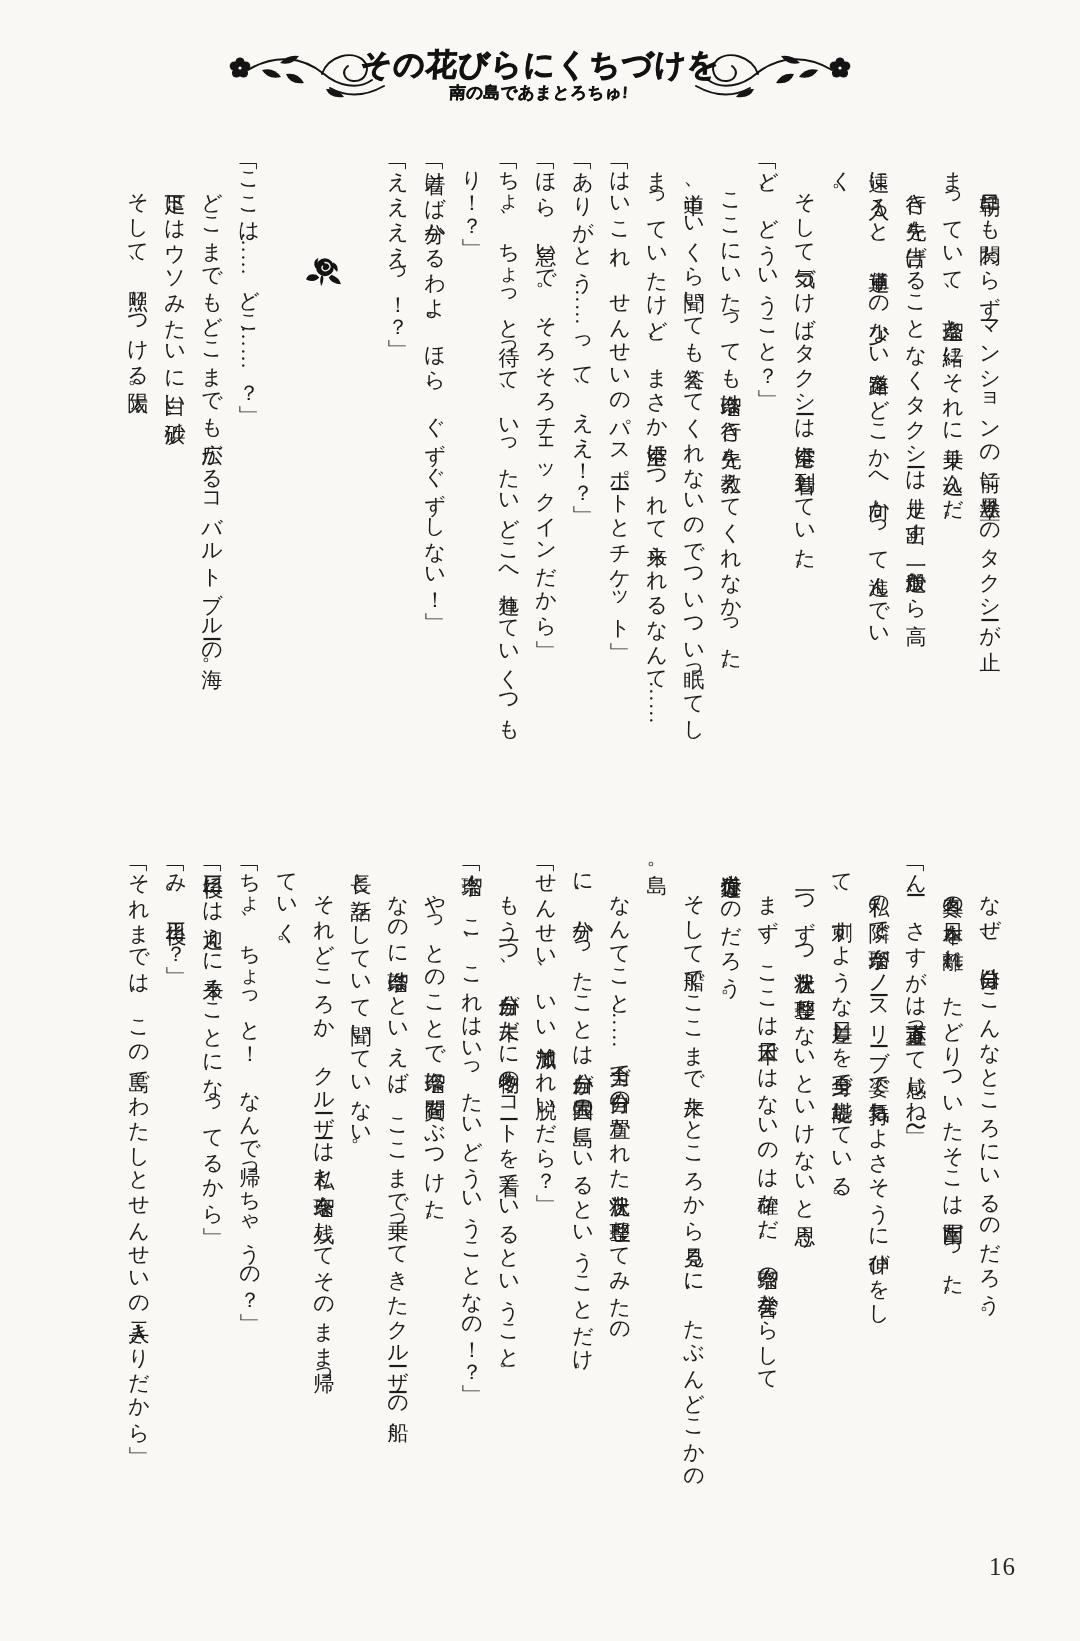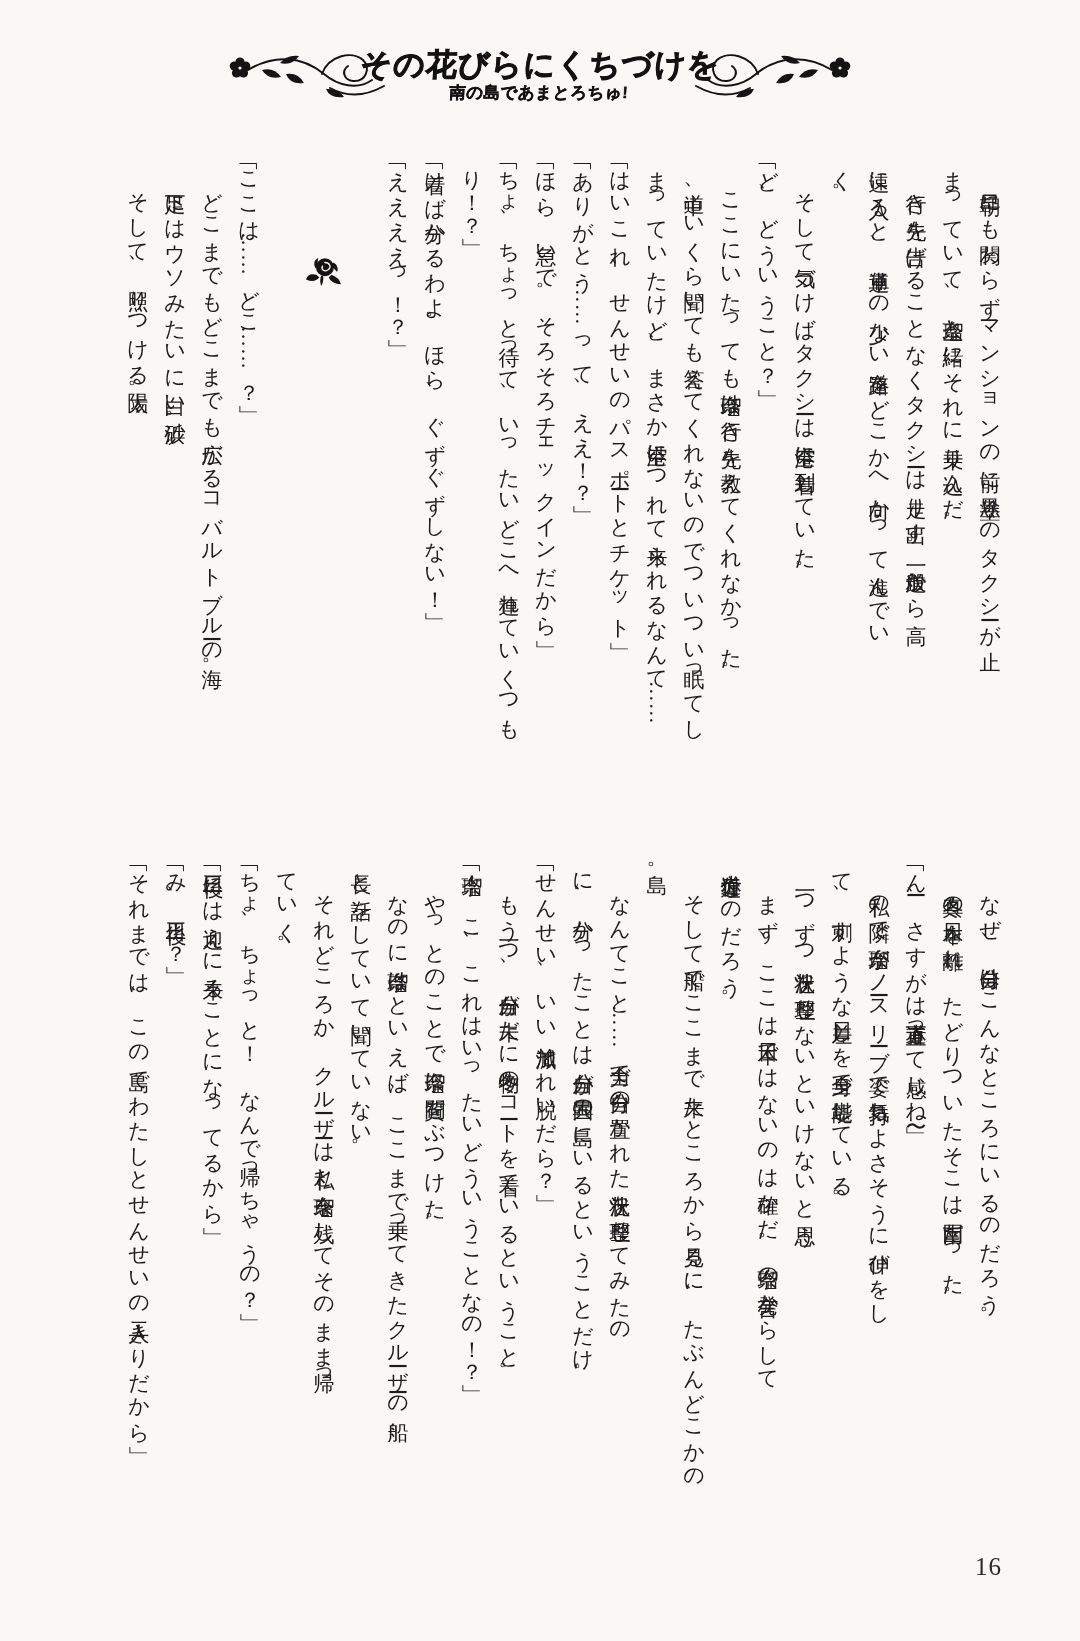--- a/index.html
+++ b/index.html
@@ -75,21 +75,21 @@
   }
   .rosegap svg {
     position: absolute;
     top: 98px; left: 38px;
     width: 38px; height: 34px;
   }
 
   
   .pagenum {
     position: absolute;
-    right: 78px; top: 1553px;
+    right: 64px; top: 1553px;
     font-family: "Liberation Serif", serif;
     font-size: 25px;
     color: #2a2a2a;
     letter-spacing: 1px;
   }
 </style>
 </head>
 <body>
 
 <div class="page">

